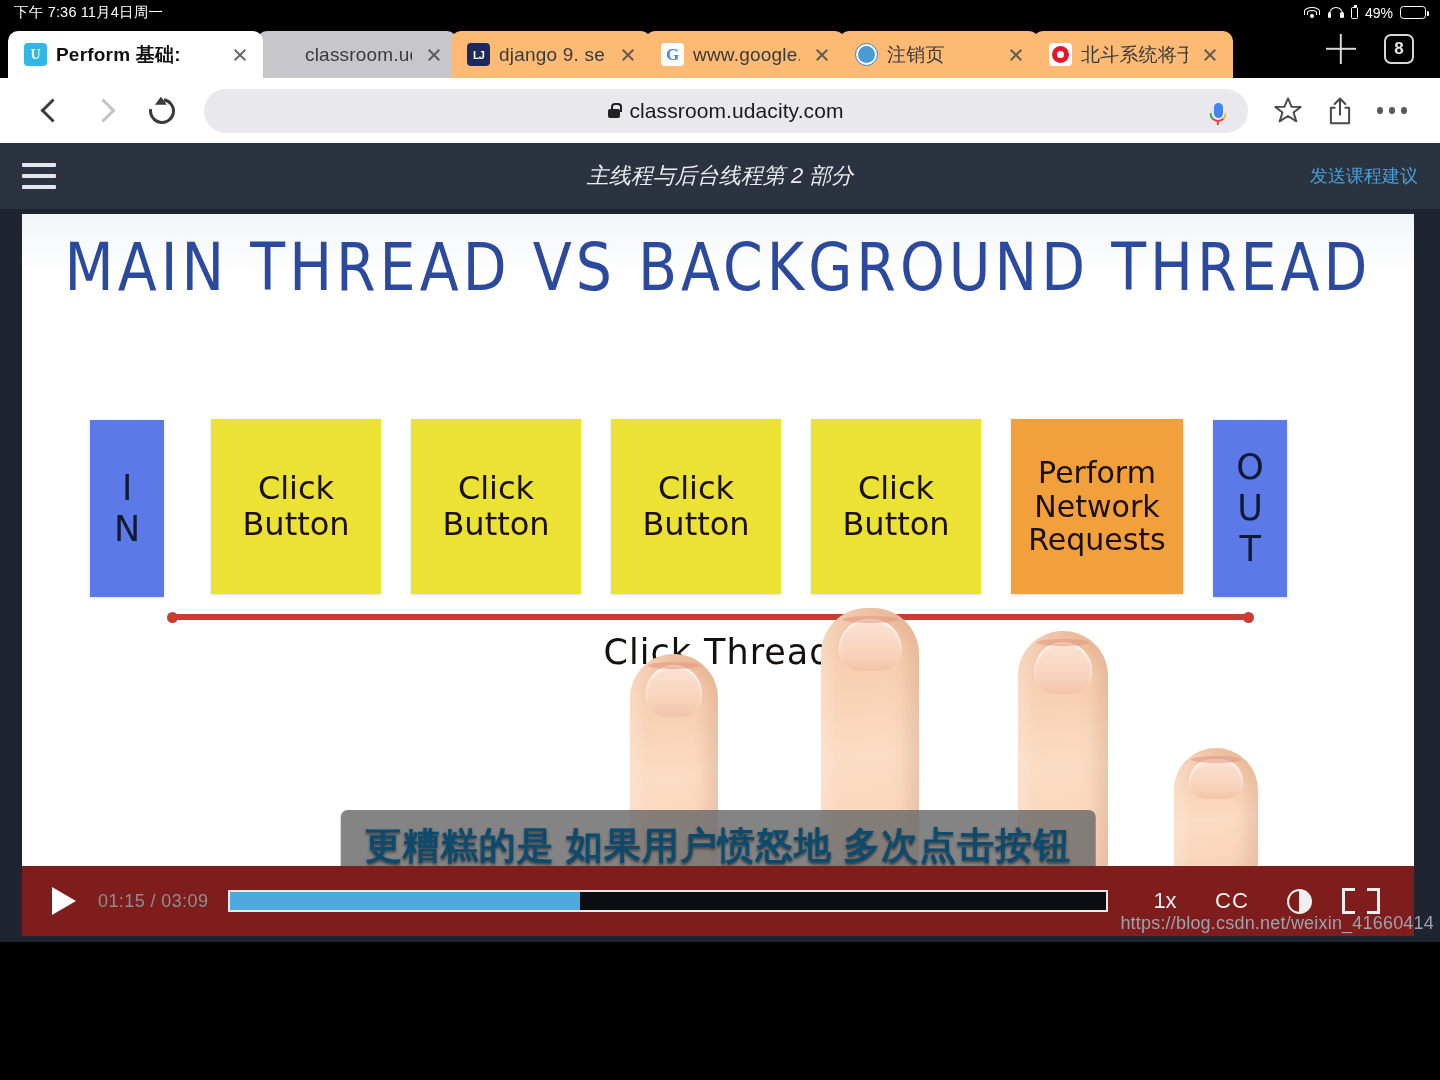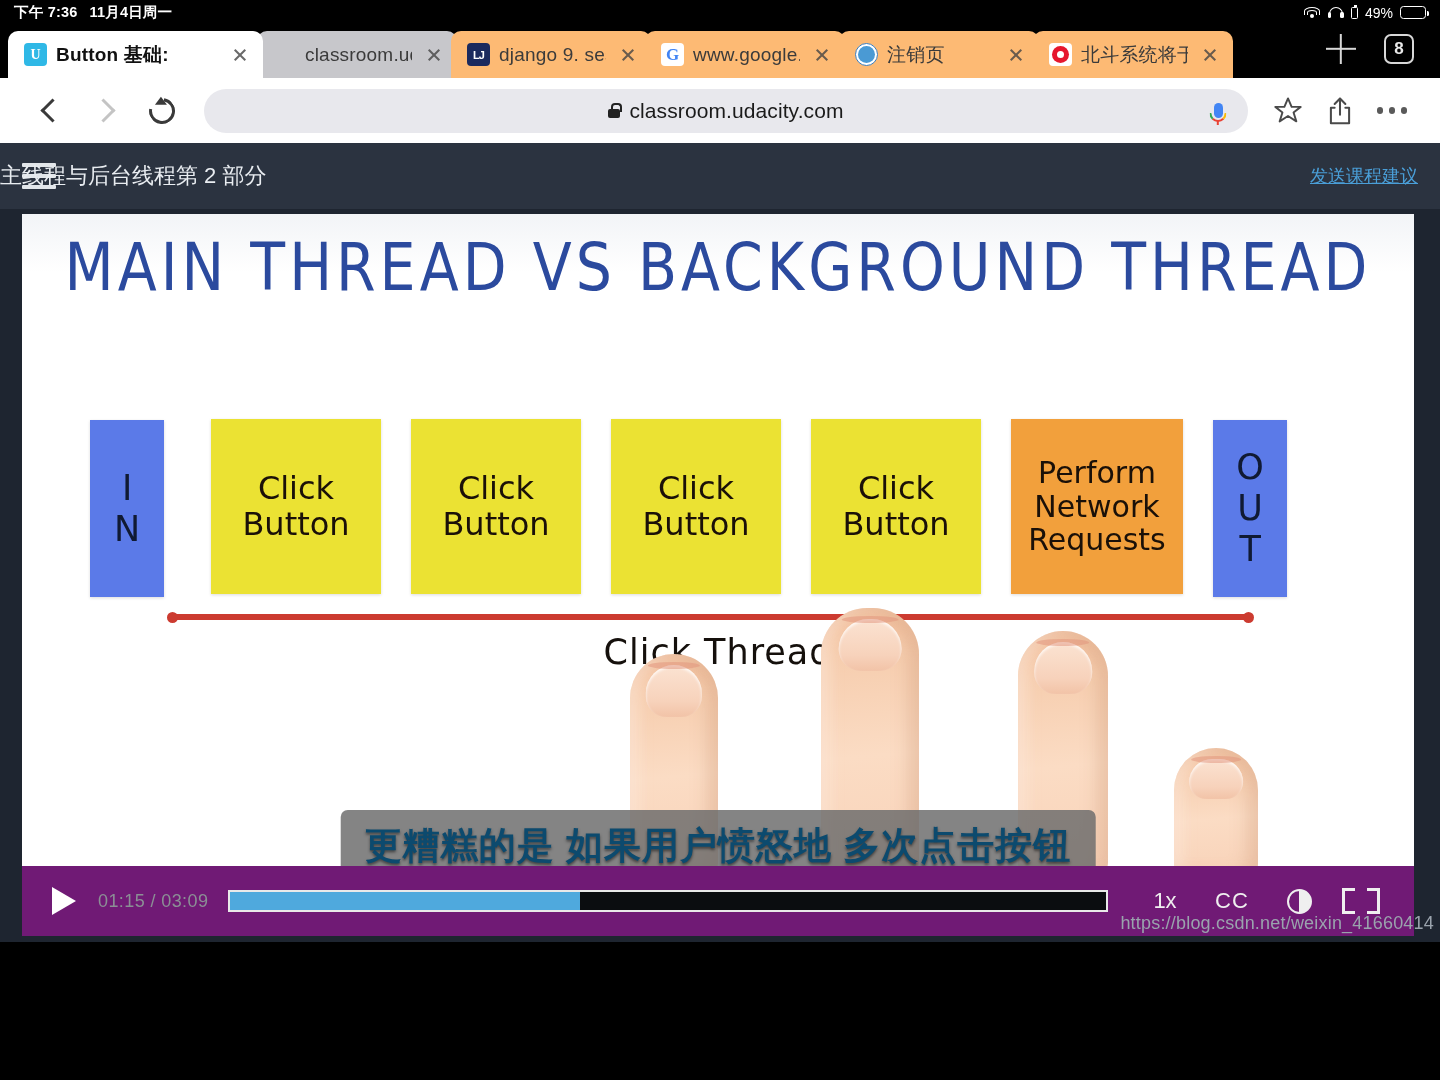--- a/index.html
+++ b/index.html
@@ -9,21 +9,21 @@
     background:#000;
     -webkit-font-smoothing:antialiased;
   }
 
   
   .statusbar {
     height:25px; background:#000; color:#fff;
     display:flex; align-items:center; justify-content:space-between;
     padding:0 14px; font-size:14.5px; position:relative; z-index:40;
   }
-  .sb-left { display:flex; align-items:center; gap:12px; letter-spacing:.2px;font-weight:bold; }
+  .sb-left { display:flex; align-items:center; gap:4px; letter-spacing:.2px; }
   .sb-right { display:flex; align-items:center; gap:7px; font-size:14px; }
   .icon-wifi { width:17px; height:13px; position:relative; display:inline-block; }
   .icon-wifi i {
     position:absolute; left:50%; transform:translateX(-50%);
     border:1.6px solid #fff; border-bottom:none; border-radius:50% 50% 0 0;
   }
   .icon-wifi i:nth-child(1){ width:16px; height:8px; top:1px; }
   .icon-wifi i:nth-child(2){ width:10px; height:5px; top:4px; }
   .icon-wifi i:nth-child(3){
     width:4px; height:4px; top:8px; border:none; background:#fff; border-radius:50%;
@@ -196,25 +196,25 @@
 
   
   .course-header {
     height:66px; background:#2b3340; display:flex; align-items:center;
     padding:0 22px; position:relative;
   }
   .hamburger { width:34px; height:26px; display:flex; flex-direction:column;
                justify-content:space-between; }
   .hamburger i { height:4px; background:#e2e6ea; border-radius:1px; }
   .course-title {
-    position:absolute; left:0; right:0; text-align:left;
-    color:#e9edf1; font-size:22px; pointer-events:none;
+    position:absolute; left:0; right:0; text-align:center;
+    color:#e9edf1; font-size:22px; pointer-events:none;font-style:italic;
   }
   .feedback-link {
-    margin-left:auto; color:#4a9fd8; font-size:18px; position:relative; z-index:2;text-decoration:underline;
+    margin-left:auto; color:#4a9fd8; font-size:18px; position:relative; z-index:2;
   }
 
   
   .player {
     height:727px; background:#1e2530; position:relative; overflow:hidden;
   }
   .video {
     position:absolute; left:22px; top:5px; right:26px; bottom:70px;
     background:#fff; overflow:hidden;
   }
@@ -289,21 +289,21 @@
     position:absolute; left:50%; transform:translateX(-50%); top:596px;
     background:rgba(108,108,108,.84); border-radius:7px;
     padding:11px 24px 14px; color:#0c4a6e; font-size:37px; font-weight:bold;
     letter-spacing:1px; white-space:nowrap;
     text-shadow:0 2px 3px rgba(0,0,0,.5);
   }
 
   
   .controls {
     position:absolute; left:22px; right:26px; bottom:0; height:70px;
-    background:#701a75; display:flex; align-items:center;
+    background:#7f1d1d; display:flex; align-items:center;
     padding:0 22px 0 30px; gap:0;
   }
   .play-btn {
     width:0; height:0; border-left:24px solid #fff;
     border-top:14px solid transparent; border-bottom:14px solid transparent;
     flex:0 0 auto; margin-right:22px;
   }
   .timecode {
     color:#8b8f95; font-size:18px; flex:0 0 auto; letter-spacing:.4px; width:130px;
   }
@@ -365,21 +365,21 @@
   </div>
 </div>
 
 <div class="tabstrip">
   <div class="tabs">
 
     <div class="tab active">
       <span class="tab-favicon fav-udacity">
           <span>U</span>
         </span>
-      <span class="tab-title">Button 基础:</span>
+      <span class="tab-title">Perform 基础:</span>
       <span class="tab-close"></span>
     </div>
 
     <div class="tab inactive">
       <span class="tab-favicon fav-blank"></span>
       <span class="tab-title">classroom.udac</span>
       <span class="tab-close"></span>
     </div>
 
     <div class="tab inactive">

